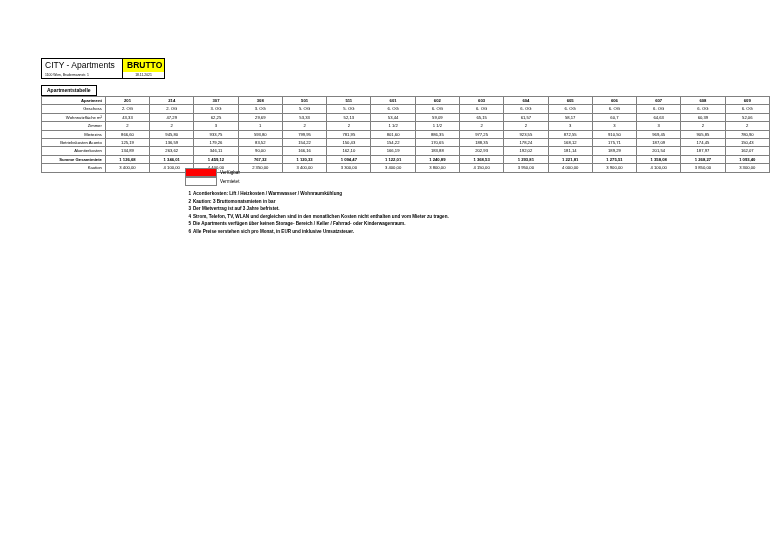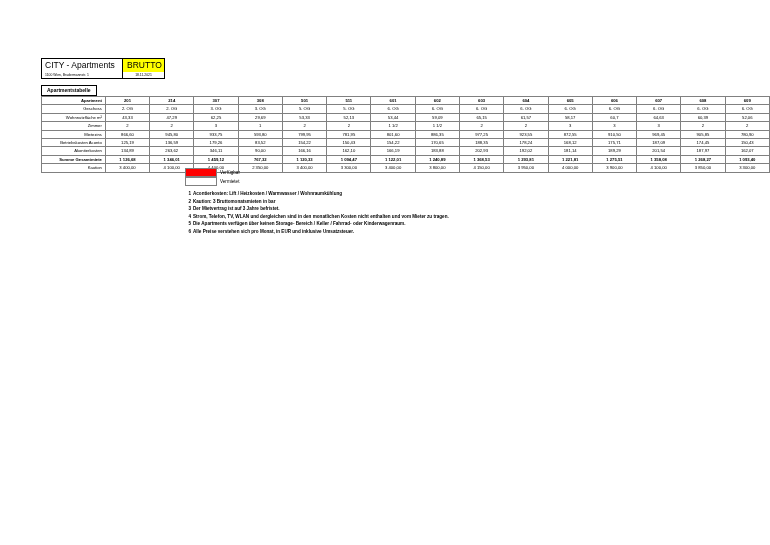--- a/index.html
+++ b/index.html
@@ -25,21 +25,21 @@
     line-height:11px;
     width:82px;
     box-sizing:border-box;
     background:#fff;
   }
   .titlebox .t2{
     border:1px solid #000;
     border-left:none;
     padding:1px 4px;
     font-size:8.5px;
-    font-weight:normal;
+    font-weight:bold;
     line-height:11px;
     background:#ffff00;
     width:42px;
     box-sizing:border-box;
     text-align:center;
   }
   .subbox{
     position:absolute;left:41px;top:72px;
     display:flex;
   }

